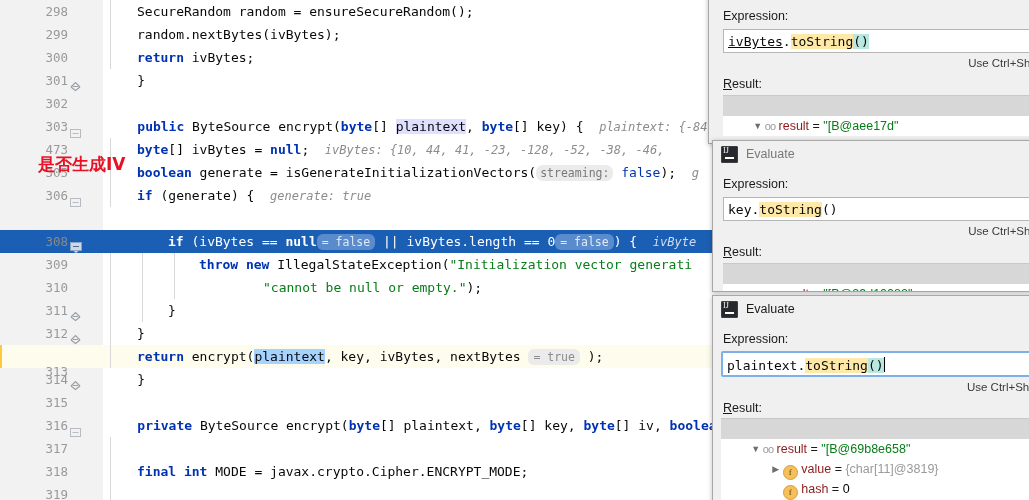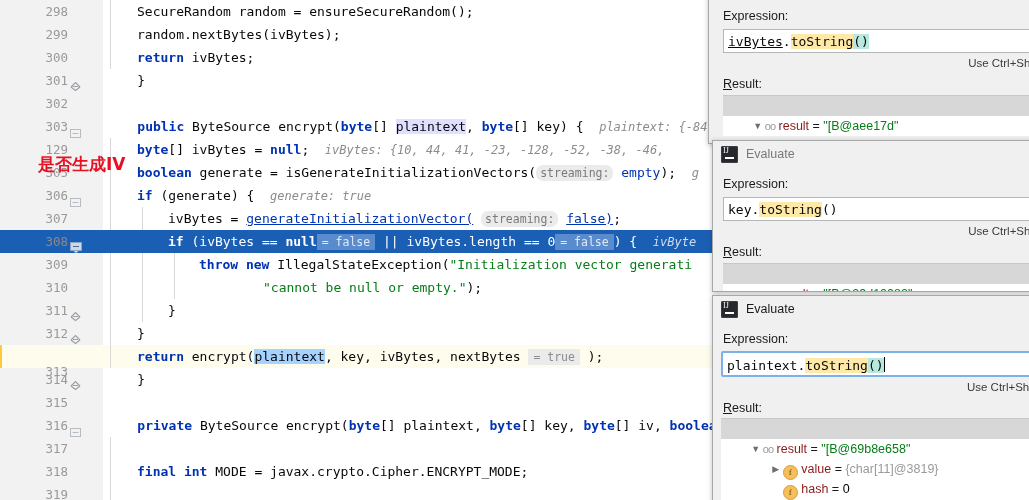--- a/index.html
+++ b/index.html
@@ -52,21 +52,21 @@
   .str{color:#067d17;}
   .num{color:#1750eb;}
   .id{color:#080808;margin-top:44px;}
   .hint{color:#8c8c8c;font-style:italic;font-size:12px;}
   .param{
     color:#7a7a7a;font-style:normal;font-size:11.5px;
     background:#ebebeb;border-radius:7px;padding:1px 4px;
   }
   .inlval{
     color:#8c8c8c;font-style:normal;font-size:11.5px;
-    background:#ebebeb;border-radius:0;padding:1px 5px;
+    background:#ebebeb;border-radius:6px;padding:1px 5px;
   }
   .method{color:#0033b3;text-decoration:underline;}
   .selword{background:#dfdfff;}
   .selword2{background:#a6d2ff;}
 
   
   .row.exec{background:#1b5fb5;}
   .row.exec .code,.row.exec .id{color:#ffffff;}
   .row.exec .kw{color:#ffffff;font-weight:bold;}
   .row.exec .num{color:#ffffff;}
@@ -207,46 +207,41 @@
       <div class="row" style="top:115px">
         <div class="lnum">303</div>
         <div class="fold"><i><svg width="11" height="11" viewBox="0 0 11 11">
                 <rect x="0.5" y="2.5" width="10" height="8" fill="none" stroke="#b7bcc2" stroke-width="1"></rect>
                 <line x1="2.5" y1="6.5" x2="8.5" y2="6.5" stroke="#b7bcc2" stroke-width="1"></line>
               </svg></i></div>
         <div class="code"><span>    </span><span class="kw">public</span> <span class="id">ByteSource encrypt(</span><span class="kw">byte</span><span class="id">[] </span><span class="selword">plaintext</span><span class="id">, </span><span class="kw">byte</span><span class="id">[] key) {</span>  <span class="hint">plaintext: {-84,</span></div>
       </div>
 
       <div class="row" style="top:138px">
-        <div class="lnum">129</div>
+        <div class="lnum">473</div>
         <div class="iguide" style="left:110px"></div>
         <div class="code"><span style="margin-left:31px"></span><span class="kw">byte</span><span class="id">[] ivBytes = </span><span class="kw">null</span><span class="id">;</span>  <span class="hint">ivBytes: {10, 44, 41, -23, -128, -52, -38, -46,</span></div>
       </div>
 
       <div class="row" style="top:161px">
         <div class="lnum">305</div>
         <div class="iguide" style="left:110px"></div>
-        <div class="code"><span style="margin-left:31px"></span><span class="kw">boolean</span><span class="id"> generate = isGenerateInitializationVectors(</span><span class="param">streaming:</span> <span class="kw2">empty</span><span class="id">);</span>  <span class="hint">g</span></div>
+        <div class="code"><span style="margin-left:31px"></span><span class="kw">boolean</span><span class="id"> generate = isGenerateInitializationVectors(</span><span class="param">streaming:</span> <span class="kw2">false</span><span class="id">);</span>  <span class="hint">g</span></div>
       </div>
 
       <div class="row" style="top:184px">
         <div class="lnum">306</div>
         <div class="fold"><i><svg width="11" height="11" viewBox="0 0 11 11">
                 <rect x="0.5" y="2.5" width="10" height="8" fill="none" stroke="#b7bcc2" stroke-width="1"></rect>
                 <line x1="2.5" y1="6.5" x2="8.5" y2="6.5" stroke="#b7bcc2" stroke-width="1"></line>
               </svg></i></div>
         <div class="iguide" style="left:110px"></div>
         <div class="code"><span style="margin-left:31px"></span><span class="kw">if</span><span class="id"> (generate) {</span>  <span class="hint">generate: true</span></div>
       </div>
 
-      <div class="row" style="top:207px">
-        <div class="lnum">307</div>
-        <div class="iguide" style="left:110px"></div><div class="iguide" style="left:142px"></div>
-        <div class="code"><span style="margin-left:62px"></span><span class="id">ivBytes = </span><span class="method">generateInitializationVector(</span> <span class="param">streaming:</span> <span class="method">false)</span><span class="id">;</span></div>
-      </div>
 
       <div class="row exec" style="top:230px">
         <div class="gb2"></div><div class="gb"></div>
         <div class="lnum">308</div>
         <div class="fold" style="z-index:3"><i><svg width="13" height="13" viewBox="0 0 13 13">
                 <rect x="0.5" y="2.5" width="11" height="8" fill="#cdd9ea" stroke="#8aa4c8" stroke-width="1"></rect>
                 <line x1="3" y1="6.5" x2="9" y2="6.5" stroke="#4a6punkt" stroke-width="1"></line>
                 <line x1="3" y1="6.5" x2="9" y2="6.5" stroke="#52688c" stroke-width="1"></line>
                 <path d="M3 10.5 L9 10.5 L6 13 Z" fill="#cdd9ea" stroke="#8aa4c8" stroke-width="0.8"></path>
               </svg></i></div>

